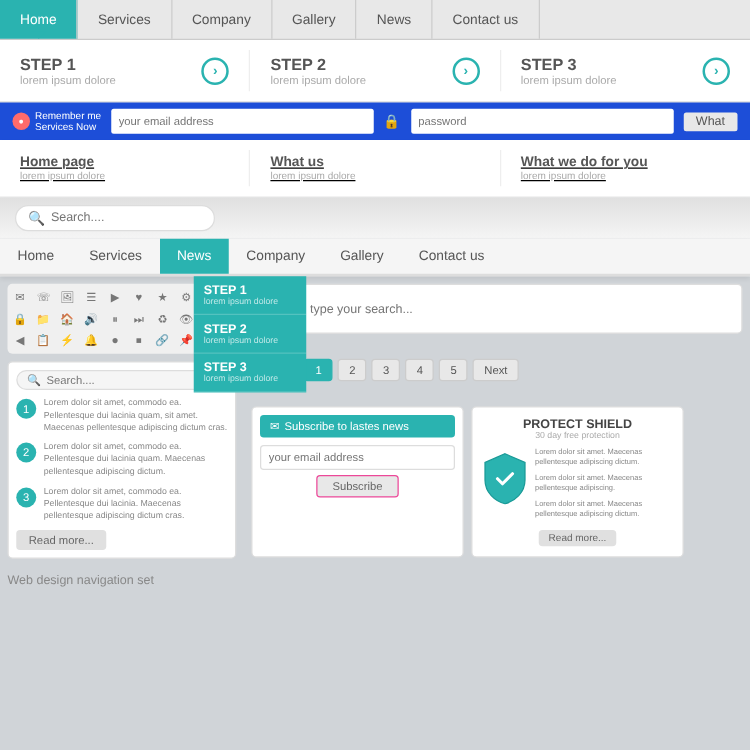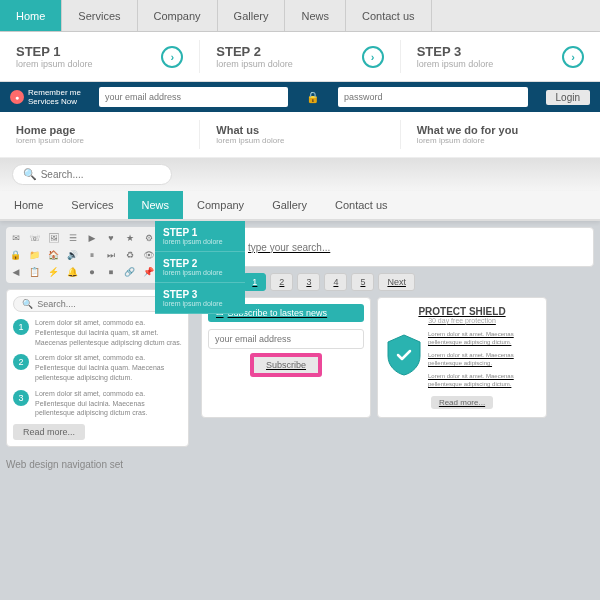--- a/index.html
+++ b/index.html
@@ -78,25 +78,25 @@
       display: flex;
       align-items: center;
       justify-content: center;
       color: #2ab3b0;
       font-size: 11px;
       font-weight: bold;
     }
 
     
     .login-bar {
-      background: #0c4a6e;
+      background: #1d4ed8;
       display: flex;
       align-items: center;
       padding: 5px 10px;
-      gap: 18px;
+      gap: 8px;
       height: 30px;
     }
     .login-bar .remember {
       display: flex;
       align-items: center;
       gap: 4px;
       font-size: 9px;
       color: #fff;
     }
     .login-bar .circle-icon {
@@ -134,20 +134,21 @@
       background: #fff;
       display: flex;
       padding: 8px 0;
       border-bottom: 1px solid #eee;
       box-shadow: 0 2px 4px rgba(0,0,0,0.08);
     }
     .home-link-item {
       flex: 1;
       padding: 4px 16px;
       border-right: 1px solid #eee;
+      text-decoration: underline;
     }
     .home-link-item:last-child { border-right: none; }
     .home-link-title {
       font-size: 11px;
       font-weight: bold;
       color: #555;
     }
     .home-link-sub {
       font-size: 8px;
       color: #aaa;
@@ -308,22 +309,21 @@
       display: block;
       margin-top: 4px;
     }
 
     
     .right-area {
       flex: 1;
       padding: 6px;
       display: flex;
       flex-direction: column;
-      gap: 6px;
-      text-decoration: underline;
+      gap: 20px;
     }
 
     .search-widget {
       display: flex;
       align-items: center;
       background: #fff;
       border: 1px solid #ddd;
       border-radius: 4px;
       padding: 4px 8px;
       gap: 8px;
@@ -391,21 +391,21 @@
       width: 100%;
       border: 1px solid #ddd;
       border-radius: 3px;
       padding: 4px 6px;
       font-size: 9px;
       color: #aaa;
       margin-bottom: 4px;
     }
     .subscribe-btn {
       background: #e8e8e8;
-      border: 4px solid #ec4899;
+      border: 1px solid #ec4899;
       border-radius: 3px;
       padding: 3px 12px;
       font-size: 9px;
       color: #666;
       cursor: pointer;
       display: block;
       margin: 0 auto;
     }
 
     
@@ -526,21 +526,21 @@
   <div class="remember">
     <div class="circle-icon">●</div>
     <div>
       <div style="font-size:8px;color:#fff;">Remember me</div>
       <div style="font-size:8px;color:#fff;">Services Now</div>
     </div>
   </div>
   <input class="login-input" type="text" placeholder="your email address" style="">
   <span style="color:#fff;font-size:11px;">🔒</span>
   <input class="login-input" type="password" placeholder="password" style="">
-  <button class="login-btn">Login</button>
+  <button class="login-btn">What</button>
 </div>
 
 <div class="home-links">
   <div class="home-link-item">
     <div class="home-link-title">Home page</div>
     <div class="home-link-sub">lorem ipsum dolore</div>
   </div>
   <div class="home-link-item">
     <div class="home-link-title">What us</div>
     <div class="home-link-sub">lorem ipsum dolore</div>

